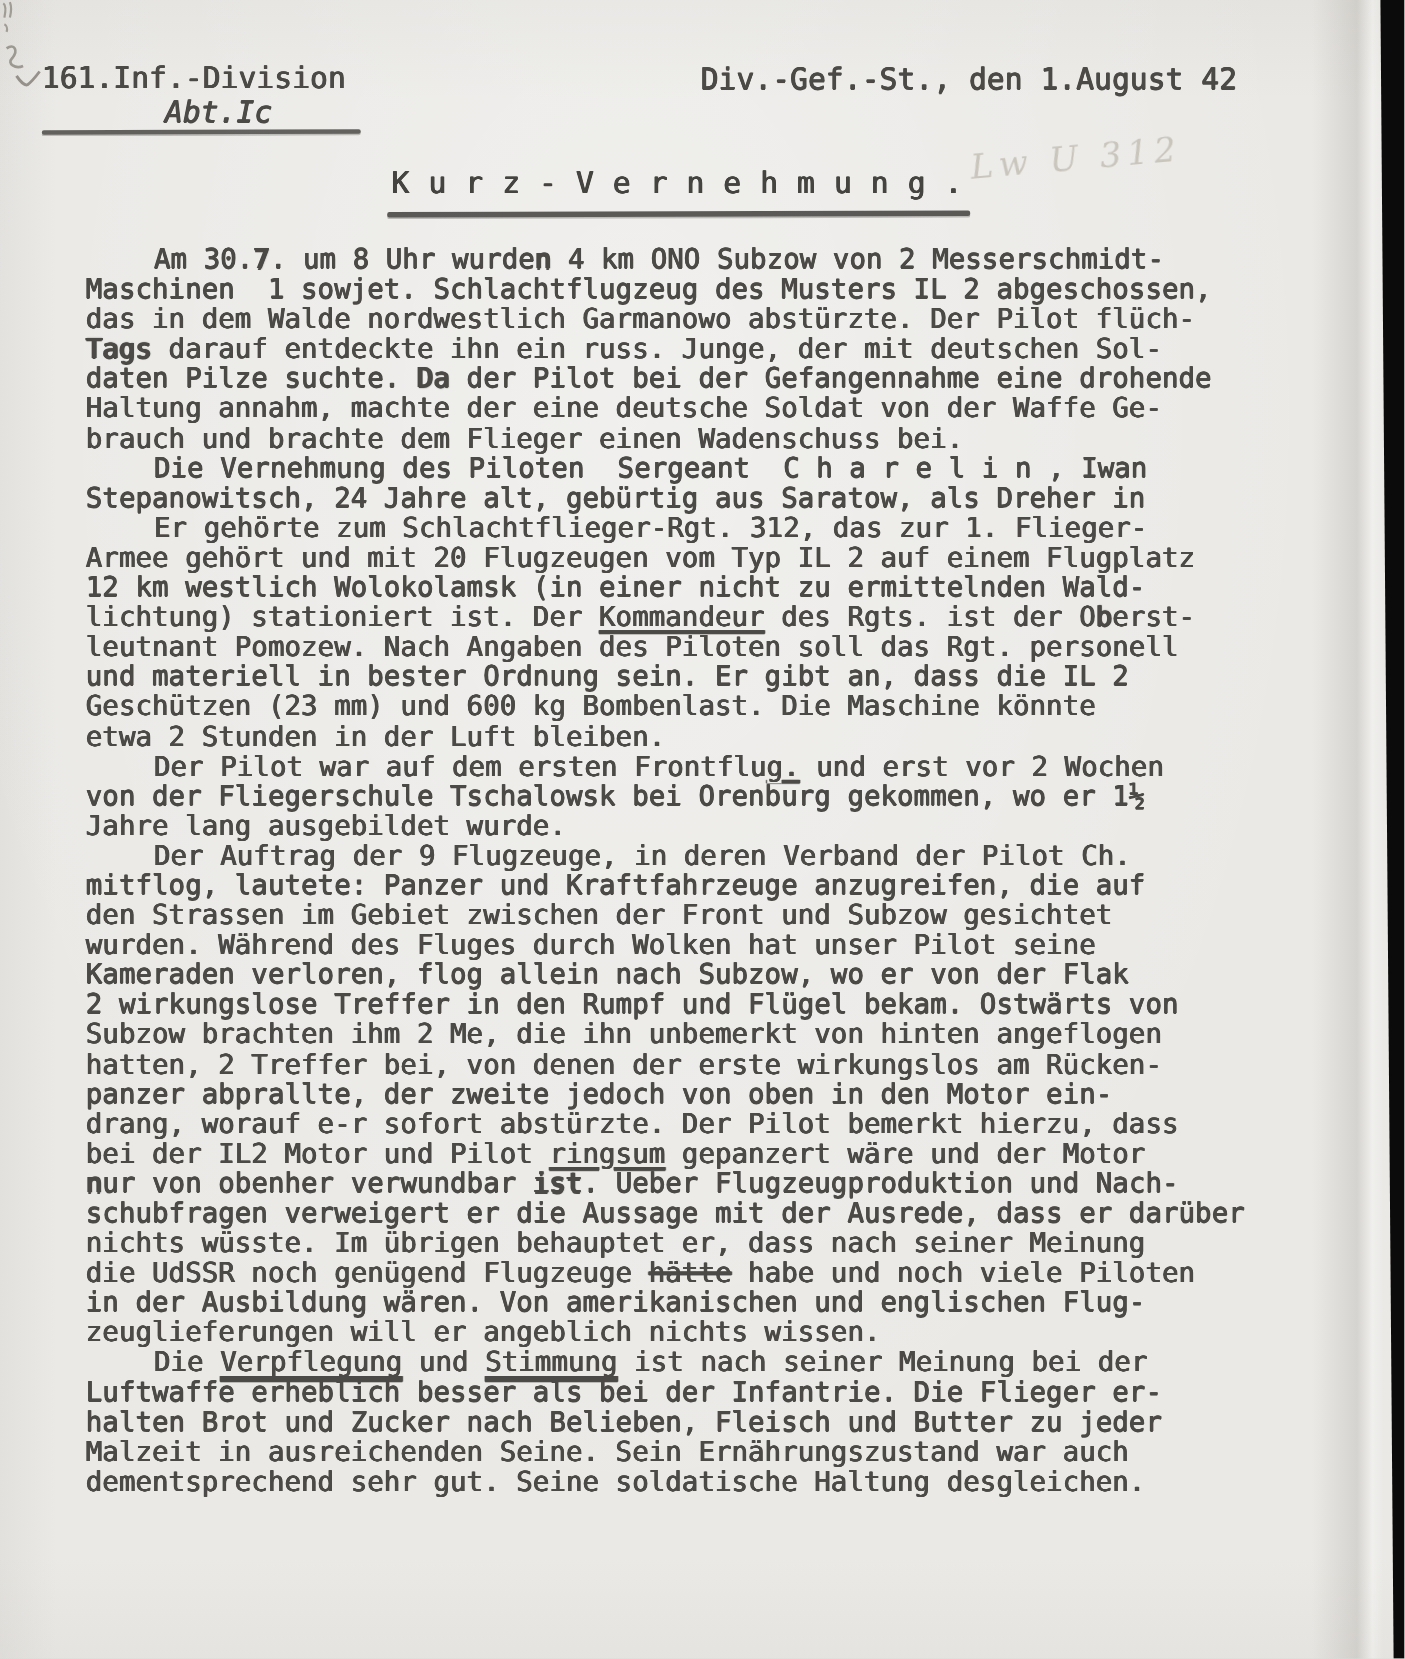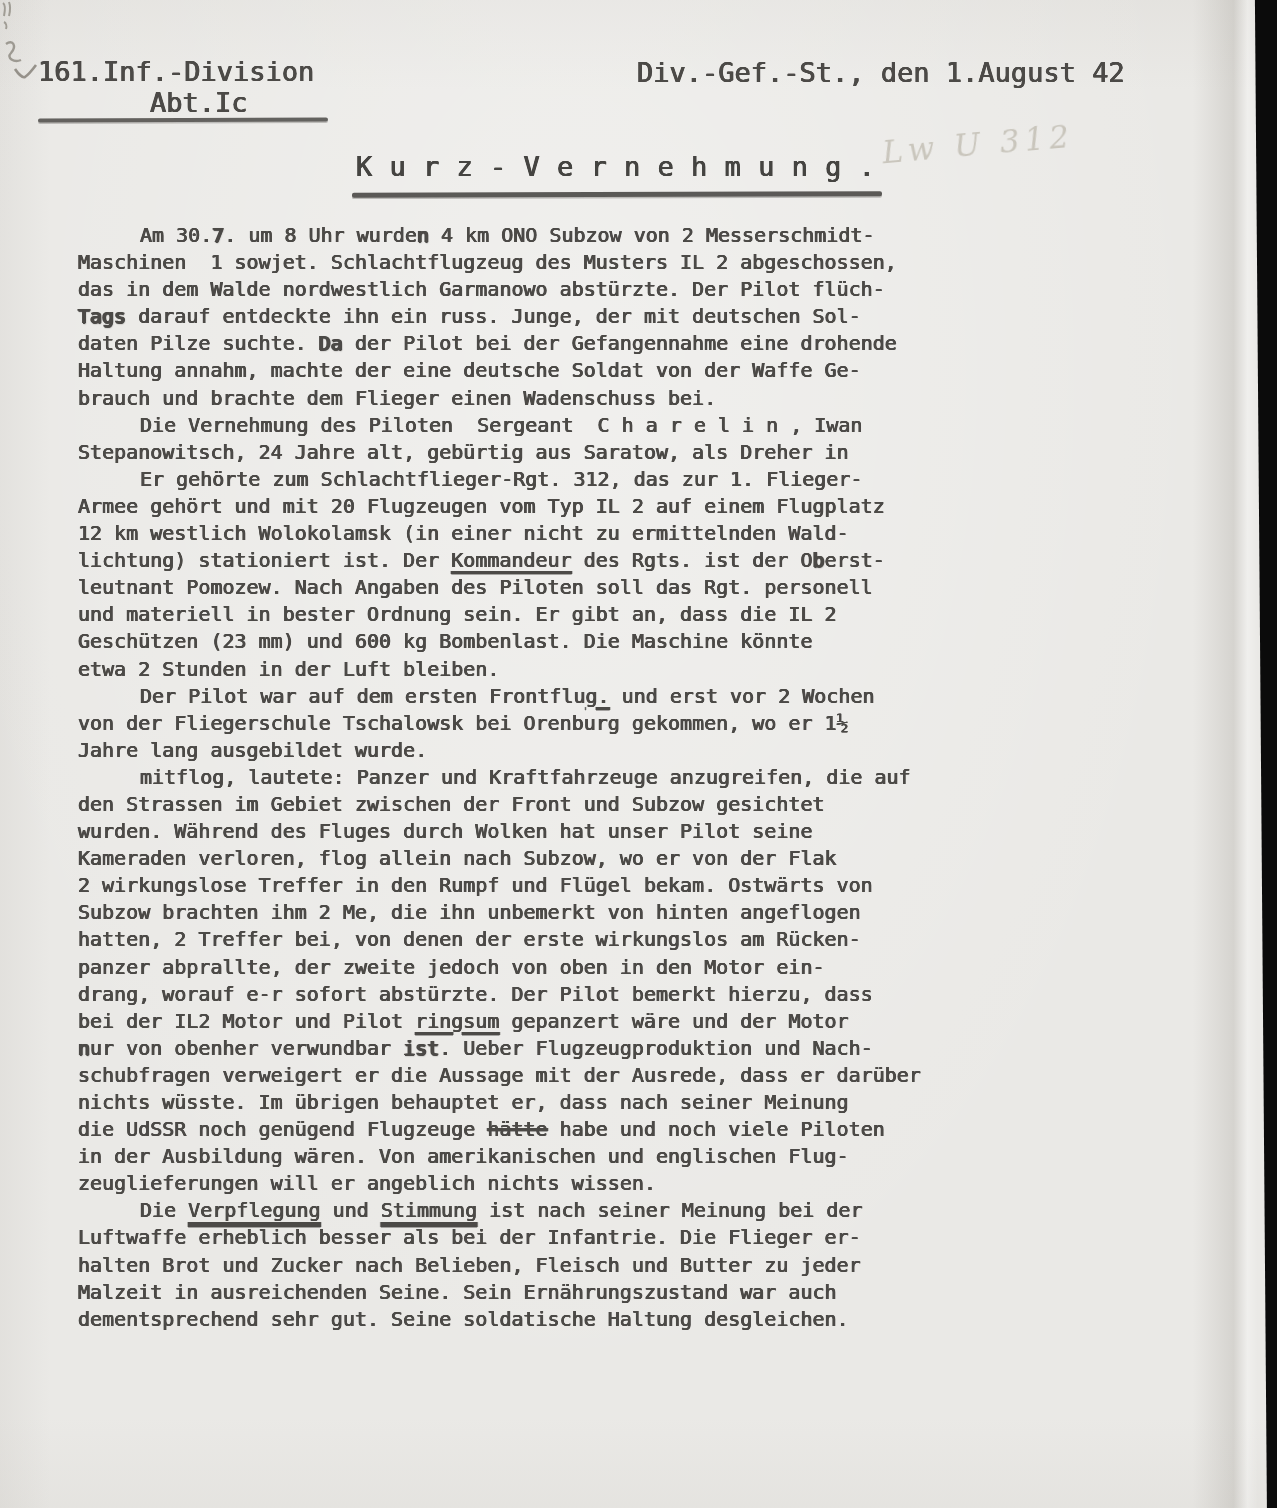--- a/index.html
+++ b/index.html
@@ -19,41 +19,41 @@
   }
   .ink { text-shadow: 0.45px 0 currentColor, -0.45px 0 currentColor, 0 0.45px currentColor; }
   .edge-strip {
     position:absolute; top:0; right:0; width:24px; height:100%;
     background:var(--strip, #0b0b0b);
     clip-path:polygon(8% 0, 100% 0, 100% 100%, 58% 100%);
   }
   .margin-marks { position:absolute; top:0; left:0; pointer-events:none; }
 
   .header-left { position:absolute; top:56px; left:38px; font-size:27px; line-height:31px; }
-  .dept { margin-left:112px; }
+  .dept { margin-left:112px;font-style:italic; }
   .rule {
     position:absolute; background:var(--ink,#4c4a47); border-radius:2px;
     box-shadow:0 1.5px 0 rgba(76,74,71,0.35);
   }
   .header-rule { top:118px; left:38px; width:290px; height:3.5px; transform:rotate(-0.2deg); opacity:0.85; }
   .header-right { position:absolute; top:57px; left:637px; font-size:27px; }
 
   .hw-note {
     position:absolute; top:126px; left:882px;
     font-family:"DejaVu Serif", serif; font-style:italic;
     font-size:31px; letter-spacing:5px;
     color:rgba(164,156,140,0.48);
     transform:rotate(-5deg);
     filter:blur(0.4px);
   }
 
   .doc-title { position:absolute; top:151px; left:356px; font-size:27px; letter-spacing:0.5px; color:#454441;text-align:right; }
   .title-rule { top:192px; left:352px; width:530px; height:4.5px; transform:rotate(-0.15deg); opacity:0.9; }
 
-  .body { position:absolute; top:222px; left:78px; font-size:20px; line-height:27.1px; }
+  .body { position:absolute; top:222px; left:78px; font-size:25px; line-height:27.1px; }
   .line { white-space:pre; }
   .para .line:first-child { padding-left:62px; }
 
   .u  { text-decoration:underline; text-decoration-thickness:2.5px; text-underline-offset:4px; }
   .uu { text-decoration:underline; text-decoration-thickness:4.5px; text-underline-offset:5px; }
   .s  { text-decoration:line-through; text-decoration-thickness:3px; }
   .b  { text-shadow:1px 0 currentColor, -1px 0 currentColor, 0 1px currentColor, 0.5px 0.5px 1.2px rgba(45,44,42,0.85); }
 </style>
 </head>
 <body>
@@ -104,20 +104,21 @@
         <div class="line">und materiell in bester Ordnung sein. Er gibt an, dass die IL 2</div>
         <div class="line">Geschützen (23 mm) und 600 kg Bombenlast. Die Maschine könnte</div>
         <div class="line">etwa 2 Stunden in der Luft bleiben.</div>
       </div>
       <div class="para">
         <div class="line">Der Pilot war auf dem ersten Frontflu<span class="u">g.</span> und erst vor 2 Wochen</div>
         <div class="line">von der Fliegerschule Tschalowsk bei Orenburg gekommen, wo er 1½</div>
         <div class="line">Jahre lang ausgebildet wurde.</div>
       </div>
       <div class="para">
+        <div class="line">Der Auftrag der 9 Flugzeuge, in deren Verband der Pilot Ch.</div>
         <div class="line">mitflog, lautete: Panzer und Kraftfahrzeuge anzugreifen, die auf</div>
         <div class="line">den Strassen im Gebiet zwischen der Front und Subzow gesichtet</div>
         <div class="line">wurden. Während des Fluges durch Wolken hat unser Pilot seine</div>
         <div class="line">Kameraden verloren, flog allein nach Subzow, wo er von der Flak</div>
         <div class="line">2 wirkungslose Treffer in den Rumpf und Flügel bekam. Ostwärts von</div>
         <div class="line">Subzow brachten ihm 2 Me, die ihn unbemerkt von hinten angeflogen</div>
         <div class="line">hatten, 2 Treffer bei, von denen der erste wirkungslos am Rücken-</div>
         <div class="line">panzer abprallte, der zweite jedoch von oben in den Motor ein-</div>
         <div class="line">drang, worauf e-r sofort abstürzte. Der Pilot bemerkt hierzu, dass</div>
         <div class="line">bei der IL2 Motor und Pilot <span class="u">ringsum</span> gepanzert wäre und der Motor</div>

